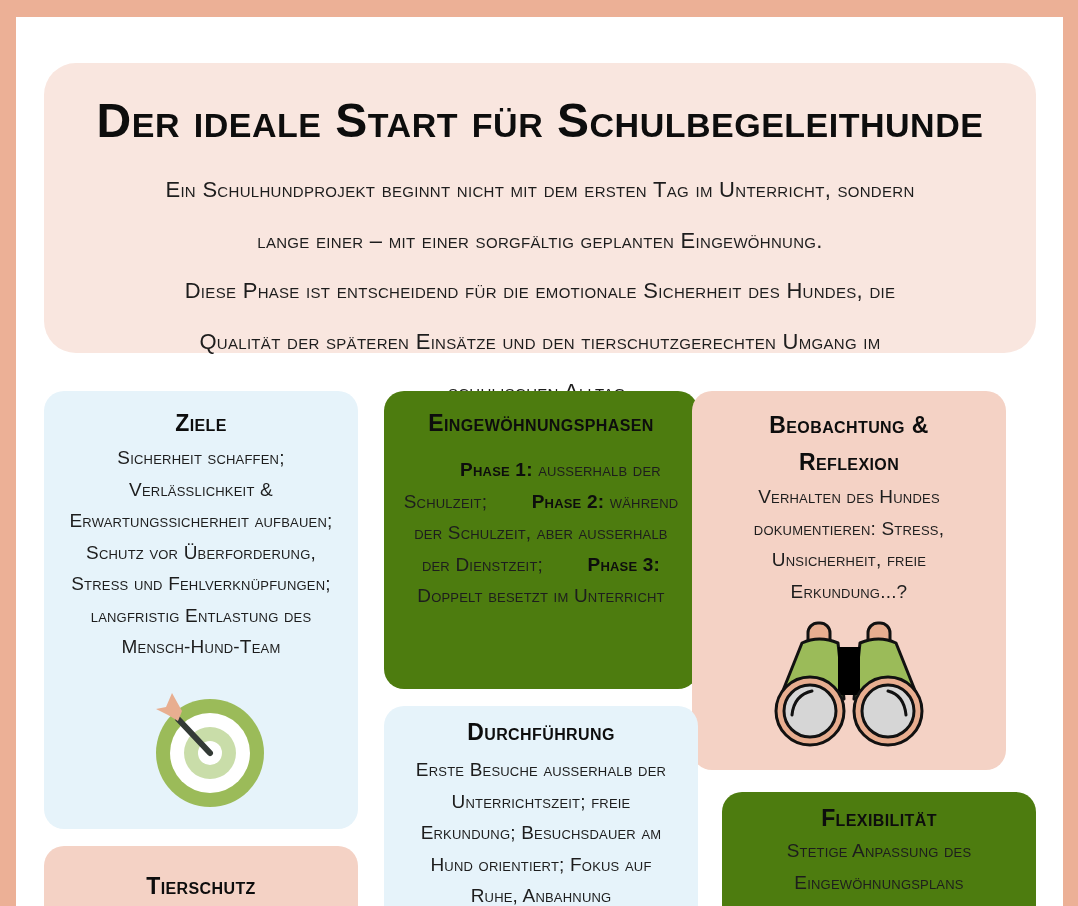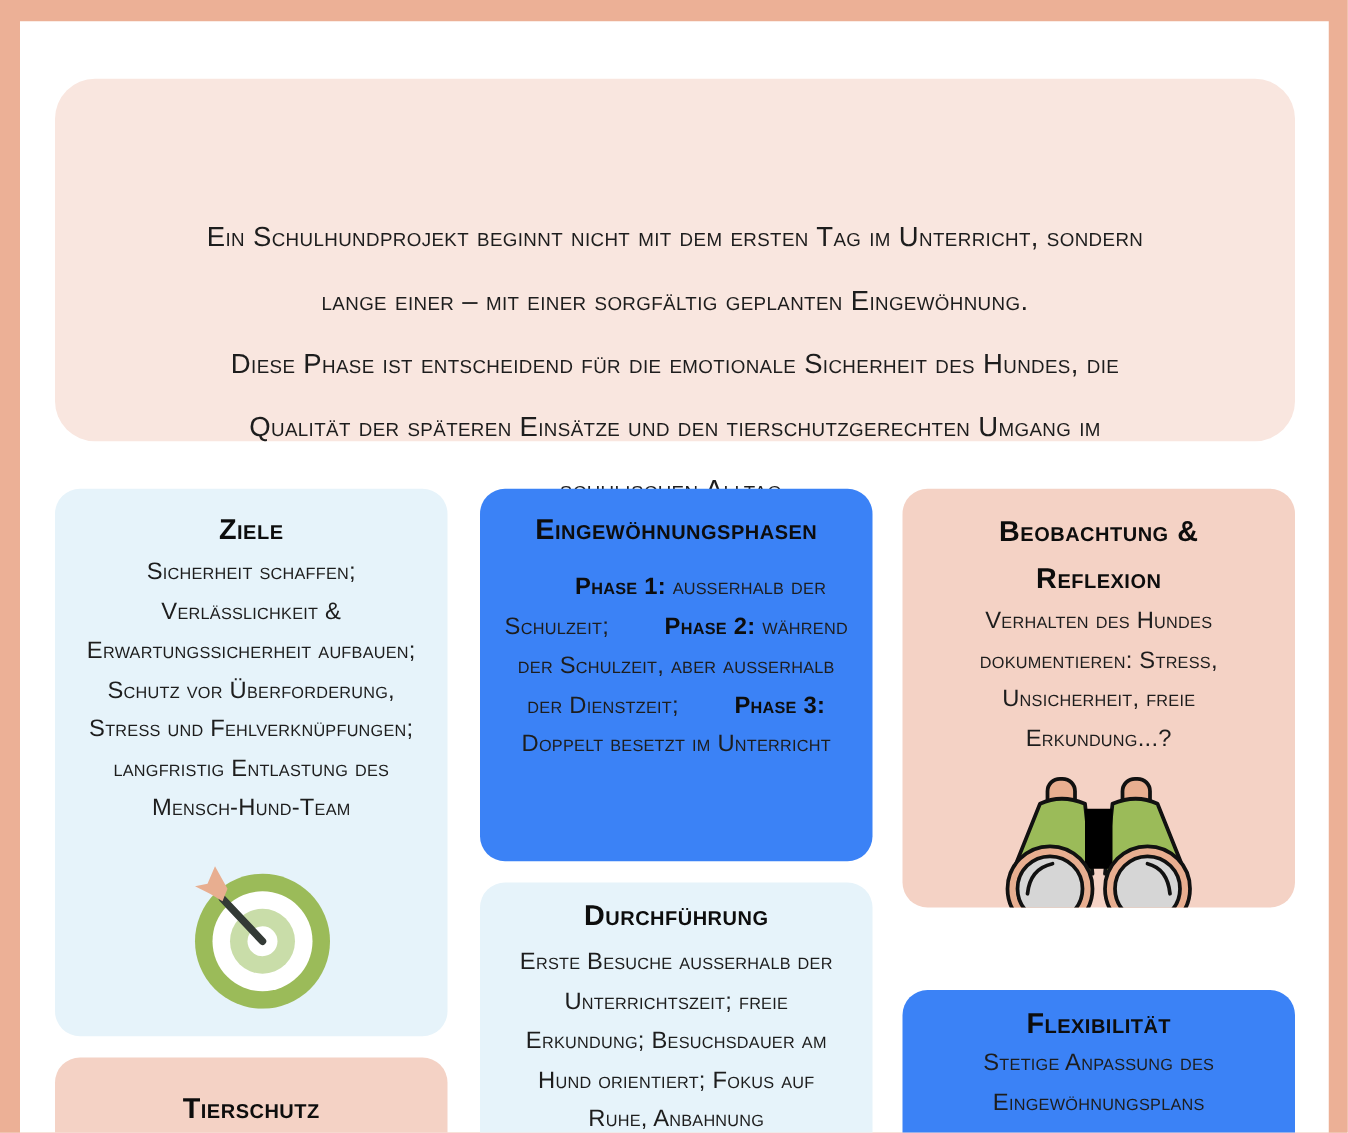--- a/index.html
+++ b/index.html
@@ -26,21 +26,21 @@
       position: absolute; left: 30px; right: 30px; top: 96px;
       font-variant: small-caps; font-size: 22px; line-height: 38.5px; color: #1d1d1d;
       letter-spacing: 0.3px;
     }
     .intro p { margin: 12px; }
 
     .card {
       position: absolute; border-radius: 20px; text-align: center; overflow: hidden;
     }
     .card.blue { background: #E6F3FA; }
-    .card.yellow { background: #3b82f6; }
+    .card.yellow { background: #4d7c0f; }
     .card.pink { background: #F4D2C5; }
 
     .card h2 {
       font-weight: 700; font-variant: small-caps; font-size: 23px; line-height: 37px;
       color: #0d0d0d; letter-spacing: 0.4px;
     }
     .card .body {
       font-variant: small-caps; font-size: 19px; line-height: 31.5px; color: #1d1d1d;
       letter-spacing: 0.2px;
     }
@@ -48,21 +48,21 @@
 
     
     #card-ziele { left: 28px; top: 374px; width: 314px; height: 438px; }
     #card-ziele h2 { margin-top: 14px; }
     #card-ziele .body { margin-top: 0px; padding: 0 12px; }
 
     #card-phasen { left: 368px; top: 374px; width: 314px; height: 298px; }
     #card-phasen h2 { margin-top: 14px; }
     #card-phasen .body { margin-top: 12px; padding: 0 14px; }
 
-    #card-beob { left: 706px; top: 374px; width: 314px; height: 335px; }
+    #card-beob { left: 676px; top: 374px; width: 314px; height: 379px; }
     #card-beob h2 { margin-top: 16px; padding: 0 40px; }
     #card-beob .body { margin-top: 0; padding: 0 20px; }
 
     #card-durch { left: 368px; top: 689px; width: 314px; height: 260px; }
     #card-durch h2 { margin-top: 8px; }
     #card-durch .body { margin-top: 3px; padding: 0 23px; }
 
     #card-flex { left: 706px; top: 775px; width: 314px; height: 160px; }
     #card-flex h2 { margin-top: 8px; }
     #card-flex .body { margin-top: -2px; padding: 0 8px; }
@@ -72,20 +72,21 @@
 
     .target-icon { position: absolute; left: 104px; top: 300px; width: 116px; height: 116px; }
     .binoculars-icon { position: absolute; left: 80px; top: 228px; width: 154px; height: 128px; }
   </style>
 </head>
 <body>
 
 <div class="page">
 
   <section class="header-card">
+    <h1 class="title">Der ideale Start für Schulbegeleithunde</h1>
     <div class="intro">
       <p>Ein Schulhundprojekt beginnt nicht mit dem ersten Tag im Unterricht, sondern</p>
       <p>lange einer – mit einer sorgfältig geplanten Eingewöhnung.</p>
       <p>Diese Phase ist entscheidend für die emotionale Sicherheit des Hundes, die</p>
       <p>Qualität der späteren Einsätze und den tierschutzgerechten Umgang im</p>
       <p>schulischen Alltag.</p>
     </div>
   </section>
 
   <section class="card blue" id="card-ziele">

